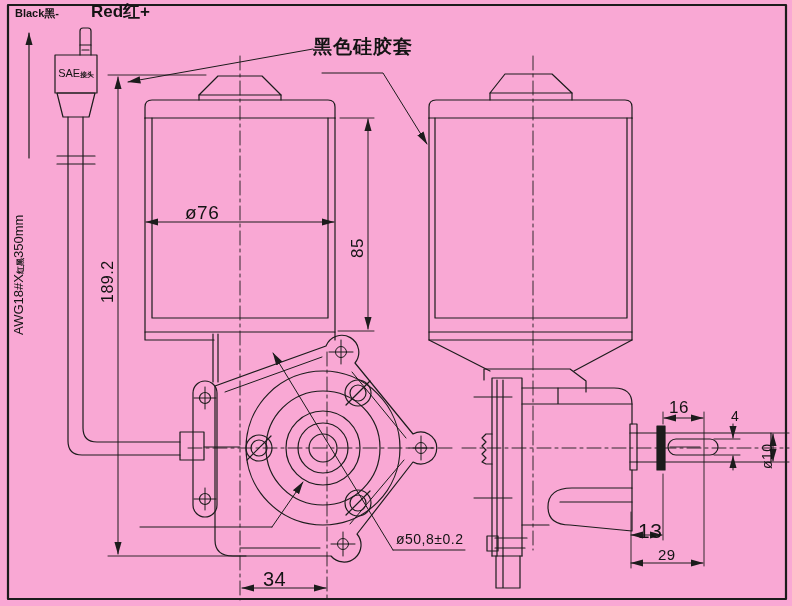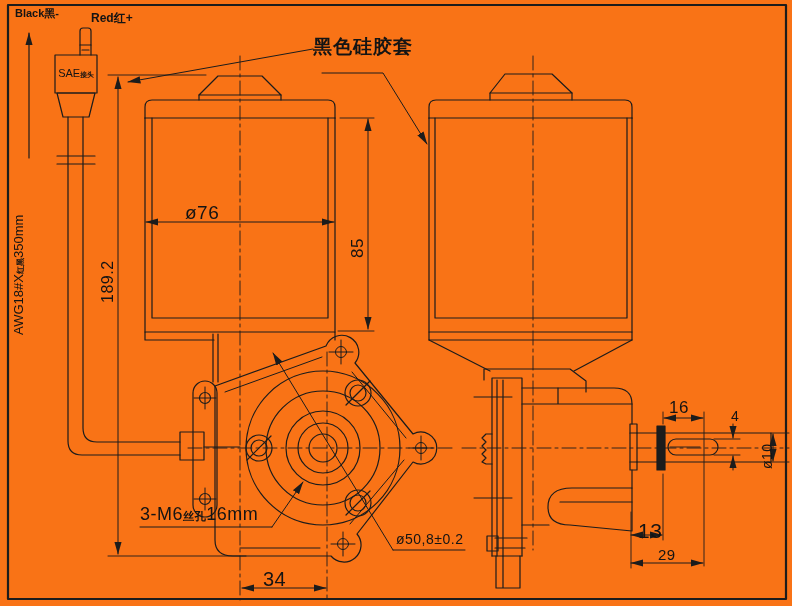--- a/index.html
+++ b/index.html
@@ -1,16 +1,16 @@
 <!DOCTYPE html>
 <html><head>
 <meta charset="utf-8">
 <style>
   html,body{margin:0;padding:0;background:#ffffff;}
-  .sheet{position:relative;width:792px;height:606px;background:#f97316;overflow:hidden;
+  .sheet{position:relative;width:792px;height:606px;background:#f9a8d4;overflow:hidden;
          font-family:"Liberation Sans",sans-serif;color:#141414;}
   .sheet svg{position:absolute;left:0;top:0;}
   .lbl{position:absolute;white-space:nowrap;line-height:1;color:#141414;}
   .rot{transform:rotate(-90deg);transform-origin:0 0;}
   .b{font-weight:700;}
   .sm{font-size:0.62em;}
   .cad{letter-spacing:0.5px;}
 </style>
 </head>
 <body>
@@ -160,35 +160,34 @@
     <path d="M313,49 L128,82" marker-end="url(#ar)"></path>
     <path d="M322,73 H383 L427,144" marker-end="url(#ar)"></path>
     <path d="M140,527 H272"></path>
     <path d="M272,527 L303,482" marker-end="url(#ar)"></path>
     <path d="M393,550 H465"></path>
     <path d="M393,550 L273,353" marker-end="url(#ar)"></path>
   </g>
 </svg>
 
 <div class="lbl b" style="left:15px;top:8px;font-size:11px">Black黑-</div>
-<div class="lbl b" style="left:91px;top:12px;font-size:12px">Red红+</div>
+<div class="lbl b" style="left:91px;top:3px;font-size:17px">Red红+</div>
 
 <div class="lbl" style="left:55px;top:68px;width:42px;text-align:center;font-size:11px"><span>SAE</span><span class="sm b">接头</span></div>
 
 <div class="lbl rot" style="left:12px;top:335px;font-size:13px"><span>AWG18#X</span><span class="sm b">红黑</span><span>350mm</span></div>
 
 <div class="lbl b" style="left:313px;top:37px;font-size:19px;letter-spacing:1px">黑色硅胶套</div>
 
 <div class="lbl cad" style="left:185px;top:203px;font-size:19px">ø76</div>
 
 <div class="lbl rot cad" style="left:349px;top:258px;font-size:17px">85</div>
 
 <div class="lbl rot cad" style="left:100px;top:303px;font-size:16px">189.2</div>
 
-<div class="lbl cad" style="left:140px;top:505px;font-size:18px"><span>3-M6</span><span class="sm b">丝孔</span><span>16mm</span></div>
 
 <div class="lbl cad" style="left:396px;top:532px;font-size:14px">ø50,8±0.2</div>
 
 <div class="lbl cad" style="left:263px;top:569px;font-size:20px">34</div>
 
 <div class="lbl cad" style="left:669px;top:399px;font-size:17px">16</div>
 
 <div class="lbl cad" style="left:731px;top:409px;font-size:14px">4</div>
 
 <div class="lbl rot cad" style="left:760px;top:469px;font-size:14px">ø10</div>

